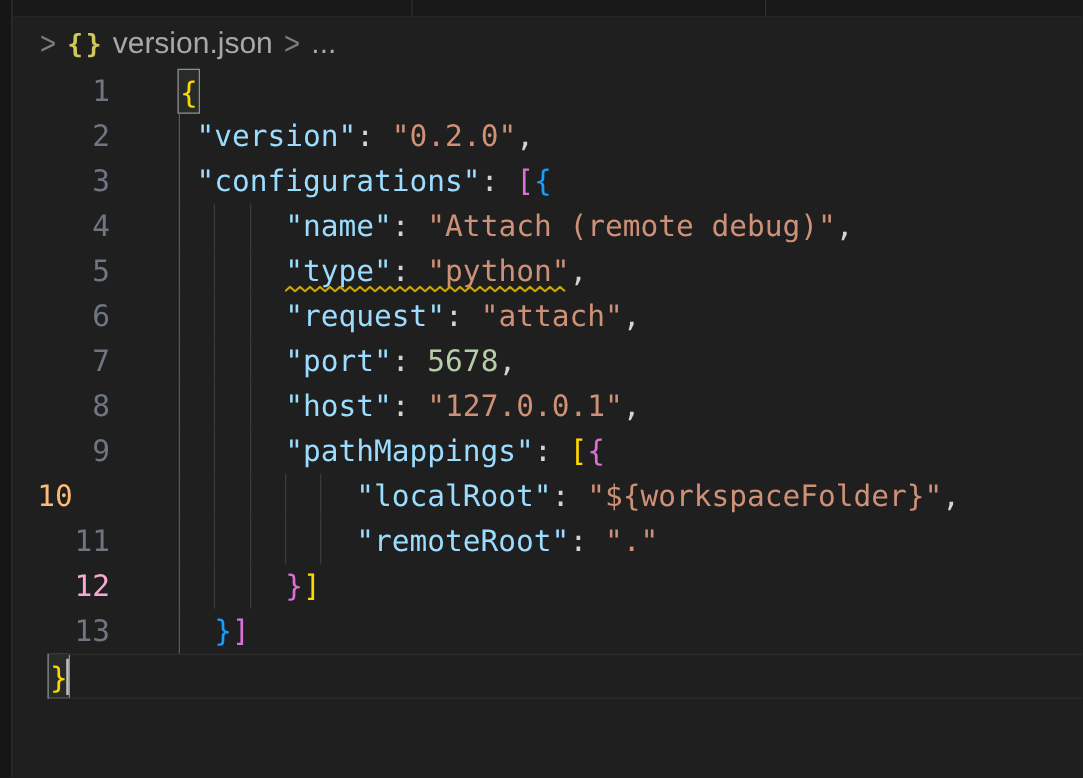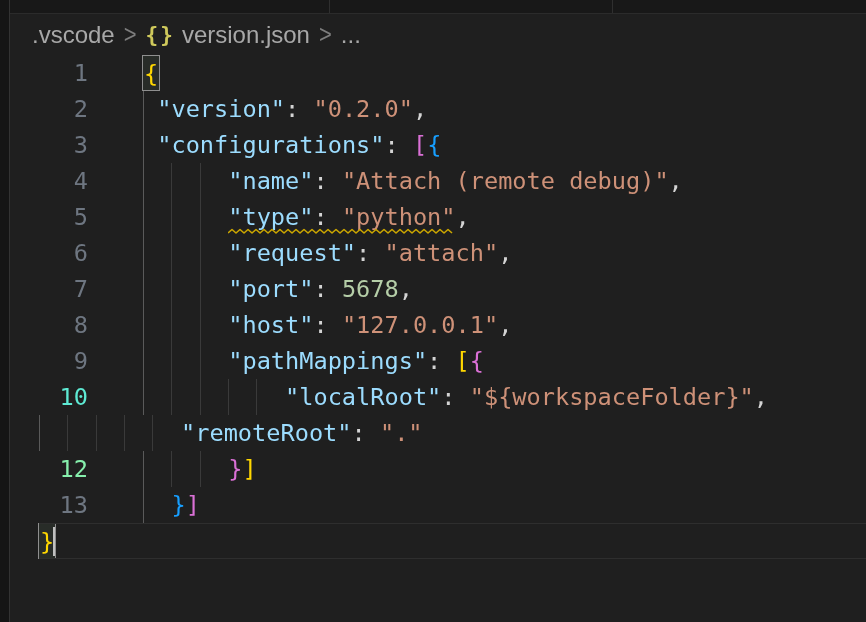--- a/index.html
+++ b/index.html
@@ -66,21 +66,20 @@
 
 <div>
   <div class="tab-strip">
     <span class="tab-divider d1"></span>
     <span class="tab-divider d2"></span>
   </div>
 
   <div class="left-rail"></div>
 
   <div class="breadcrumbs">
-    <span>.vscode</span>
     <span class="sep">&gt;</span>
     <span class="json-icon" id="json-icon" style="color: rgb(207, 201, 92);">{}</span>
     <span>version.json</span>
     <span class="sep">&gt;</span>
     <span>...</span>
   </div>
 
   <div class="editor" id="editor">
       <div class="row">
         <span class="gutter" style="color: rgb(110, 118, 129);">1</span>
@@ -114,28 +113,29 @@
       </div>
       <div class="row">
         <span class="gutter" style="color: rgb(110, 118, 129);">8</span>
         <div class="code"><span class="guide" style="left: 39px; background: rgb(90, 90, 90);"></span><span class="guide" style="left: 67.32px; background: rgb(58, 58, 58);"></span><span class="guide" style="left: 95.64px; background: rgb(58, 58, 58);"></span>      <span style="color: rgb(156, 220, 254);">"host"</span><span style="color: rgb(212, 212, 212);">: </span><span style="color: rgb(206, 145, 120);">"127.0.0.1"</span><span style="color: rgb(212, 212, 212);">,</span></div>
       </div>
       <div class="row">
         <span class="gutter" style="color: rgb(110, 118, 129);">9</span>
         <div class="code"><span class="guide" style="left: 39px; background: rgb(90, 90, 90);"></span><span class="guide" style="left: 67.32px; background: rgb(58, 58, 58);"></span><span class="guide" style="left: 95.64px; background: rgb(58, 58, 58);"></span>      <span style="color: rgb(156, 220, 254);">"pathMappings"</span><span style="color: rgb(212, 212, 212);">: </span><span style="color: rgb(255, 215, 0);">[</span><span style="color: rgb(218, 112, 214);">{</span></div>
       </div>
       <div class="row">
-        <span class="gutter" style="color: #5eead4;">10</span>
+        <span class="gutter" style="color: #fdba74; text-align: center;">10</span>
         <div class="code"><span class="guide" style="left: 39px; background: rgb(90, 90, 90);"></span><span class="guide" style="left: 67.32px; background: rgb(58, 58, 58);"></span><span class="guide" style="left: 95.64px; background: rgb(58, 58, 58);"></span><span class="guide" style="left: 123.96px; background: rgb(58, 58, 58);"></span><span class="guide" style="left: 152.28px; background: rgb(58, 58, 58);"></span>          <span style="color: rgb(156, 220, 254);">"localRoot"</span><span style="color: rgb(212, 212, 212);">: </span><span style="color: rgb(206, 145, 120);">"${workspaceFolder}"</span><span style="color: rgb(212, 212, 212);">,</span></div>
       </div>
       <div class="row">
+        <span class="gutter" style="color: rgb(110, 118, 129);">11</span>
         <div class="code"><span class="guide" style="left: 39px; background: rgb(90, 90, 90);"></span><span class="guide" style="left: 67.32px; background: rgb(58, 58, 58);"></span><span class="guide" style="left: 95.64px; background: rgb(58, 58, 58);"></span><span class="guide" style="left: 123.96px; background: rgb(58, 58, 58);"></span><span class="guide" style="left: 152.28px; background: rgb(58, 58, 58);"></span>          <span style="color: rgb(156, 220, 254);">"remoteRoot"</span><span style="color: rgb(212, 212, 212);">: </span><span style="color: rgb(206, 145, 120);">"."</span></div>
       </div>
       <div class="row">
-        <span class="gutter" style="color: #86efac;">12</span>
+        <span class="gutter" style="color: #f9a8d4;">12</span>
         <div class="code"><span class="guide" style="left: 39px; background: rgb(90, 90, 90);"></span><span class="guide" style="left: 67.32px; background: rgb(58, 58, 58);"></span><span class="guide" style="left: 95.64px; background: rgb(58, 58, 58);"></span>      <span style="color: rgb(218, 112, 214);">}</span><span style="color: rgb(255, 215, 0);">]</span></div>
       </div>
       <div class="row">
         <span class="gutter" style="color: rgb(110, 118, 129); padding-left: 48px;">13</span>
         <div class="code"><span class="guide" style="left: 39px; background: rgb(90, 90, 90);"></span>  <span style="color: rgb(23, 159, 255);">}</span><span style="color: rgb(218, 112, 214);">]</span></div>
       </div>
       <div class="row">
         <div class="code"><div class="cur-borders"></div><span class="bracket-box" style="color: rgb(255, 215, 0);">}</span><span class="cursor" style="background: rgb(192, 192, 192);"></span></div>
       </div>
     </div>

